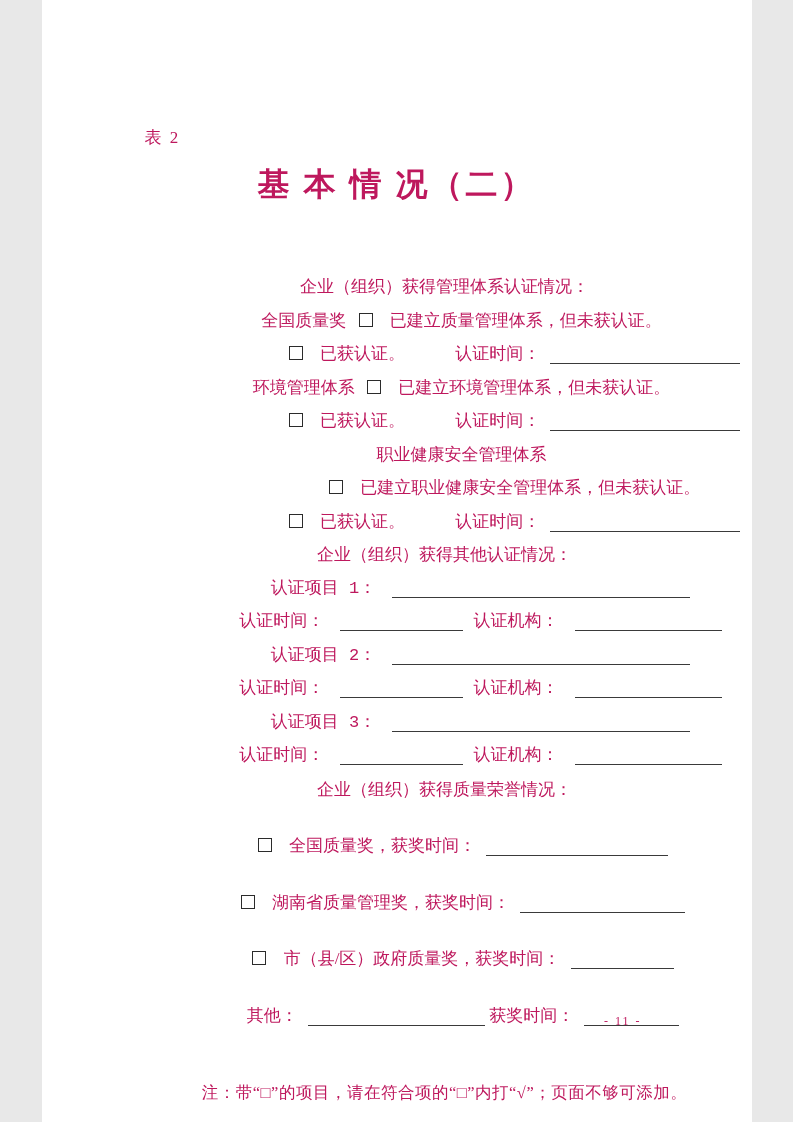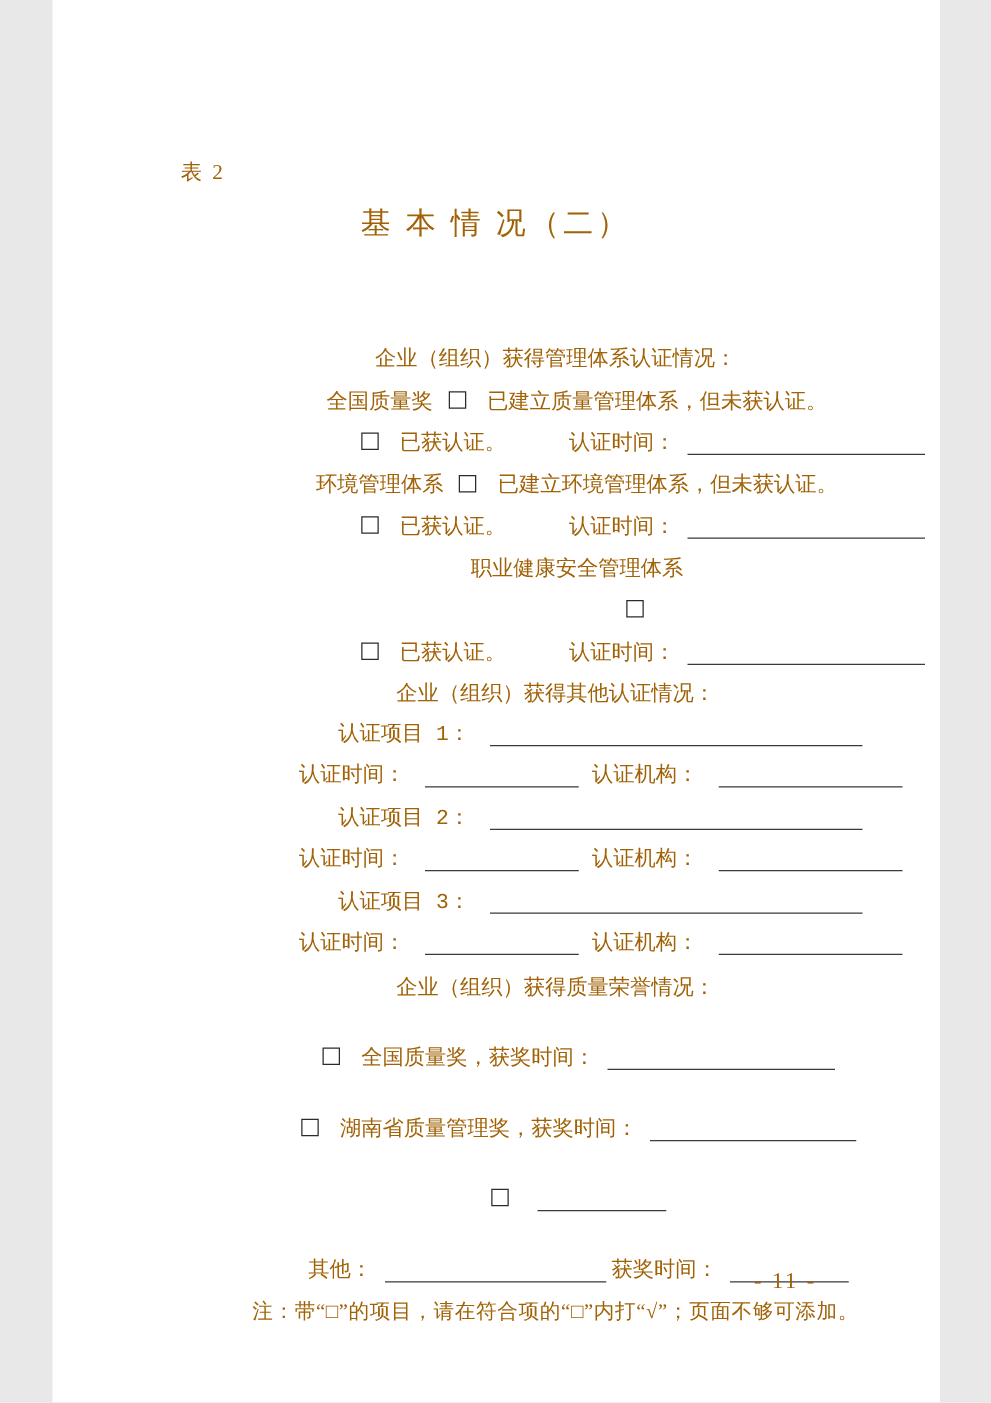--- a/index.html
+++ b/index.html
@@ -4,38 +4,38 @@
 <style>
   * { margin: 0; padding: 0; box-sizing: border-box; }
   html, body { background: #e8e8e8; }
   .page {
     position: relative;
     width: 710px;
     height: 1122px;
     margin: 0 auto;
     background: #ffffff;
     font-family: "Liberation Serif", "DejaVu Serif", serif;
-    color: #a16207;
+    color: #be185d;
     overflow: hidden;
   }
   .table-label {
     position: absolute;
     left: 103px;
     top: 126px;
     font-size: 17px;
     letter-spacing: 2px;
   }
   .doc-title {
     position: absolute;
     top: 165px;
     left: 0;
     width: 100%;
     text-align: center;
-    font-size: 24px;
-    font-weight: normal;
+    font-size: 32px;
+    font-weight: bold;
     letter-spacing: 3px;
     line-height: 1.2;
   }
   .content {
     position: absolute;
     top: 270px;
     left: 103px;
     width: 600px;
     font-size: 17px;
     text-align: center;
@@ -74,26 +74,27 @@
   .b147 { width: 147px; }
   .b182 { width: 182px; }
   .b165 { width: 165px; }
   .b103 { width: 103px; }
   .b177 { width: 177px; }
   .b95  { width: 95px; }
   .tight { margin-left: 0; }
   .note-line {
     font-size: 16.5px;
     letter-spacing: 0.5px;
+    margin-top: 44px;
   }
   .page-number {
     position: absolute;
     top: 1014px;
-    right: 98px;
-    font-size: 18px;
+    right: 110px;
+    font-size: 12px;
     letter-spacing: 2px;
   }
 </style>
 </head>
 <body>
 
 <div class="page">
 
   <div class="table-label">表 2</div>
 
@@ -128,20 +129,21 @@
       <span class="tgap">认证时间：</span>
       <span class="blank b190"></span>
     </div>
 
     <div class="line ind1">
       <span>职业健康安全管理体系</span>
     </div>
 
     <div class="line ind2">
       <span class="checkbox"></span>
+      <span>已建立职业健康安全管理体系，但未获认证。</span>
     </div>
 
     <div class="line ind2">
       <span class="checkbox"></span>
       <span>已获认证。</span>
       <span class="tgap">认证时间：</span>
       <span class="blank b190"></span>
     </div>
 
     <div class="line">企业（组织）获得其他认证情况：</div>
@@ -188,20 +190,21 @@
     </div>
 
     <div class="line ind4">
       <span class="checkbox"></span>
       <span>湖南省质量管理奖，获奖时间：</span>
       <span class="blank b165"></span>
     </div>
 
     <div class="line ind4">
       <span class="checkbox"></span>
+      <span>市（县/区）政府质量奖，获奖时间：</span>
       <span class="blank b103"></span>
     </div>
 
     <div class="line ind4">
       <span>其他：</span>
       <span class="blank b177"></span>
       <span class="tight">获奖时间：</span>
       <span class="blank b95"></span>
     </div>
 

